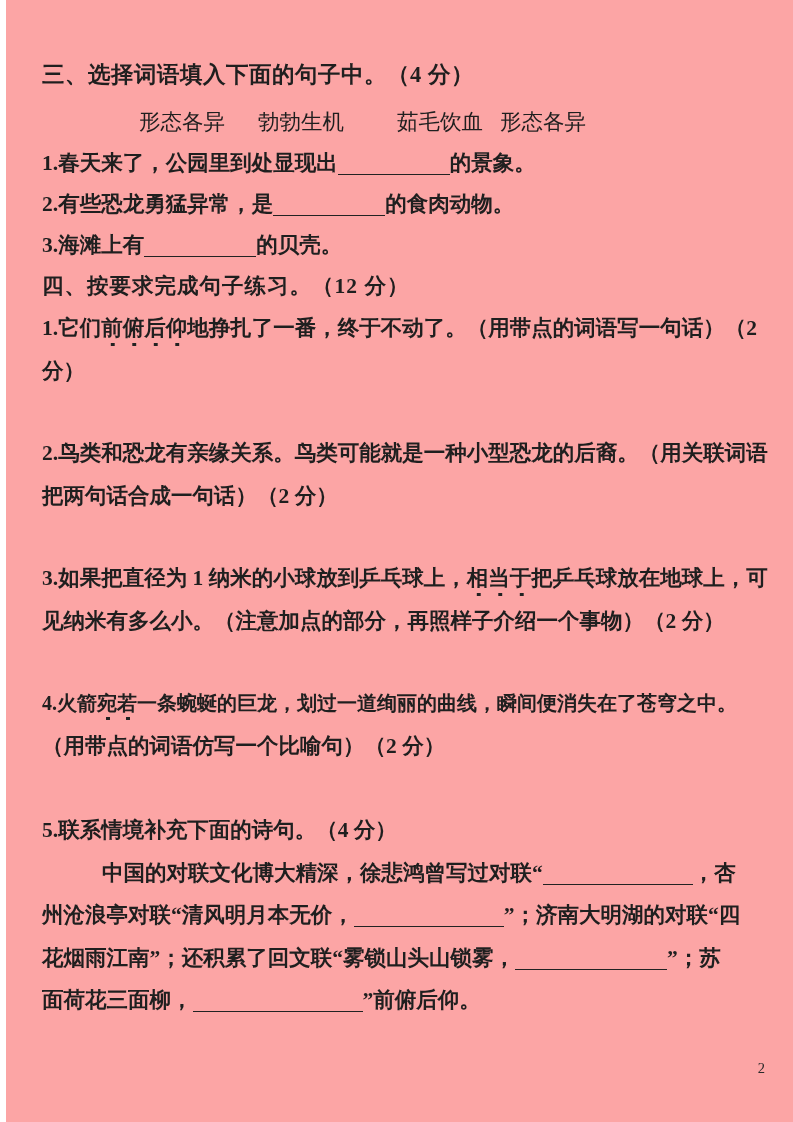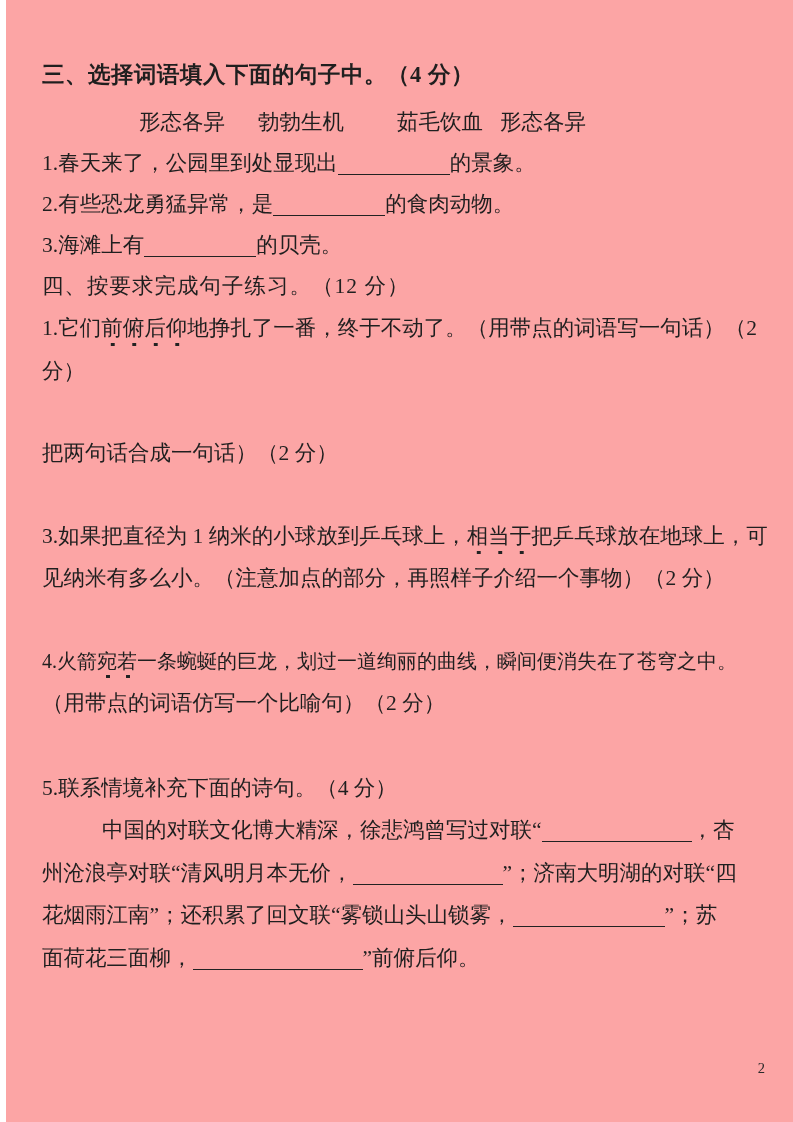--- a/index.html
+++ b/index.html
@@ -38,20 +38,21 @@
     white-space: nowrap;
   }
   .wb2 { margin-left: 33px; }
   .wb3 { margin-left: 53px; }
   .wb4 { margin-left: 17px; }
   
   .line {
     font-size: 21.5px;
     line-height: 41px;
     white-space: nowrap;
+    font-weight: bold;
   }
   .lh42 { line-height: 42.5px; }
   .tight { font-size: 20px; }
   
   .t4 { letter-spacing: 1px; }
   
   .gap { height: 40px; }
   .gap2 { height: 42px; }
   
   .blank {
@@ -104,20 +105,21 @@
 
     <div class="line t4">四、按要求完成句子练习。（12 分）</div>
 
     <div>
       <div class="line lh42"><span>1.它们</span><span class="emph">前俯后仰</span><span>地挣扎了一番，终于不动了。（用带点的词语写一句话）（2</span></div>
       <div class="line lh42">分）</div>
     </div>
     <div class="gap"></div>
 
     <div>
+      <div class="line lh42">2.鸟类和恐龙有亲缘关系。鸟类可能就是一种小型恐龙的后裔。（用关联词语</div>
       <div class="line lh42">把两句话合成一句话）（2 分）</div>
     </div>
     <div class="gap"></div>
 
     <div>
       <div class="line lh42"><span>3.如果把直径为 1 纳米的小球放到乒乓球上，</span><span class="emph">相当于</span><span>把乒乓球放在地球上，可</span></div>
       <div class="line lh42">见纳米有多么小。（注意加点的部分，再照样子介绍一个事物）（2 分）</div>
     </div>
     <div class="gap"></div>
 

